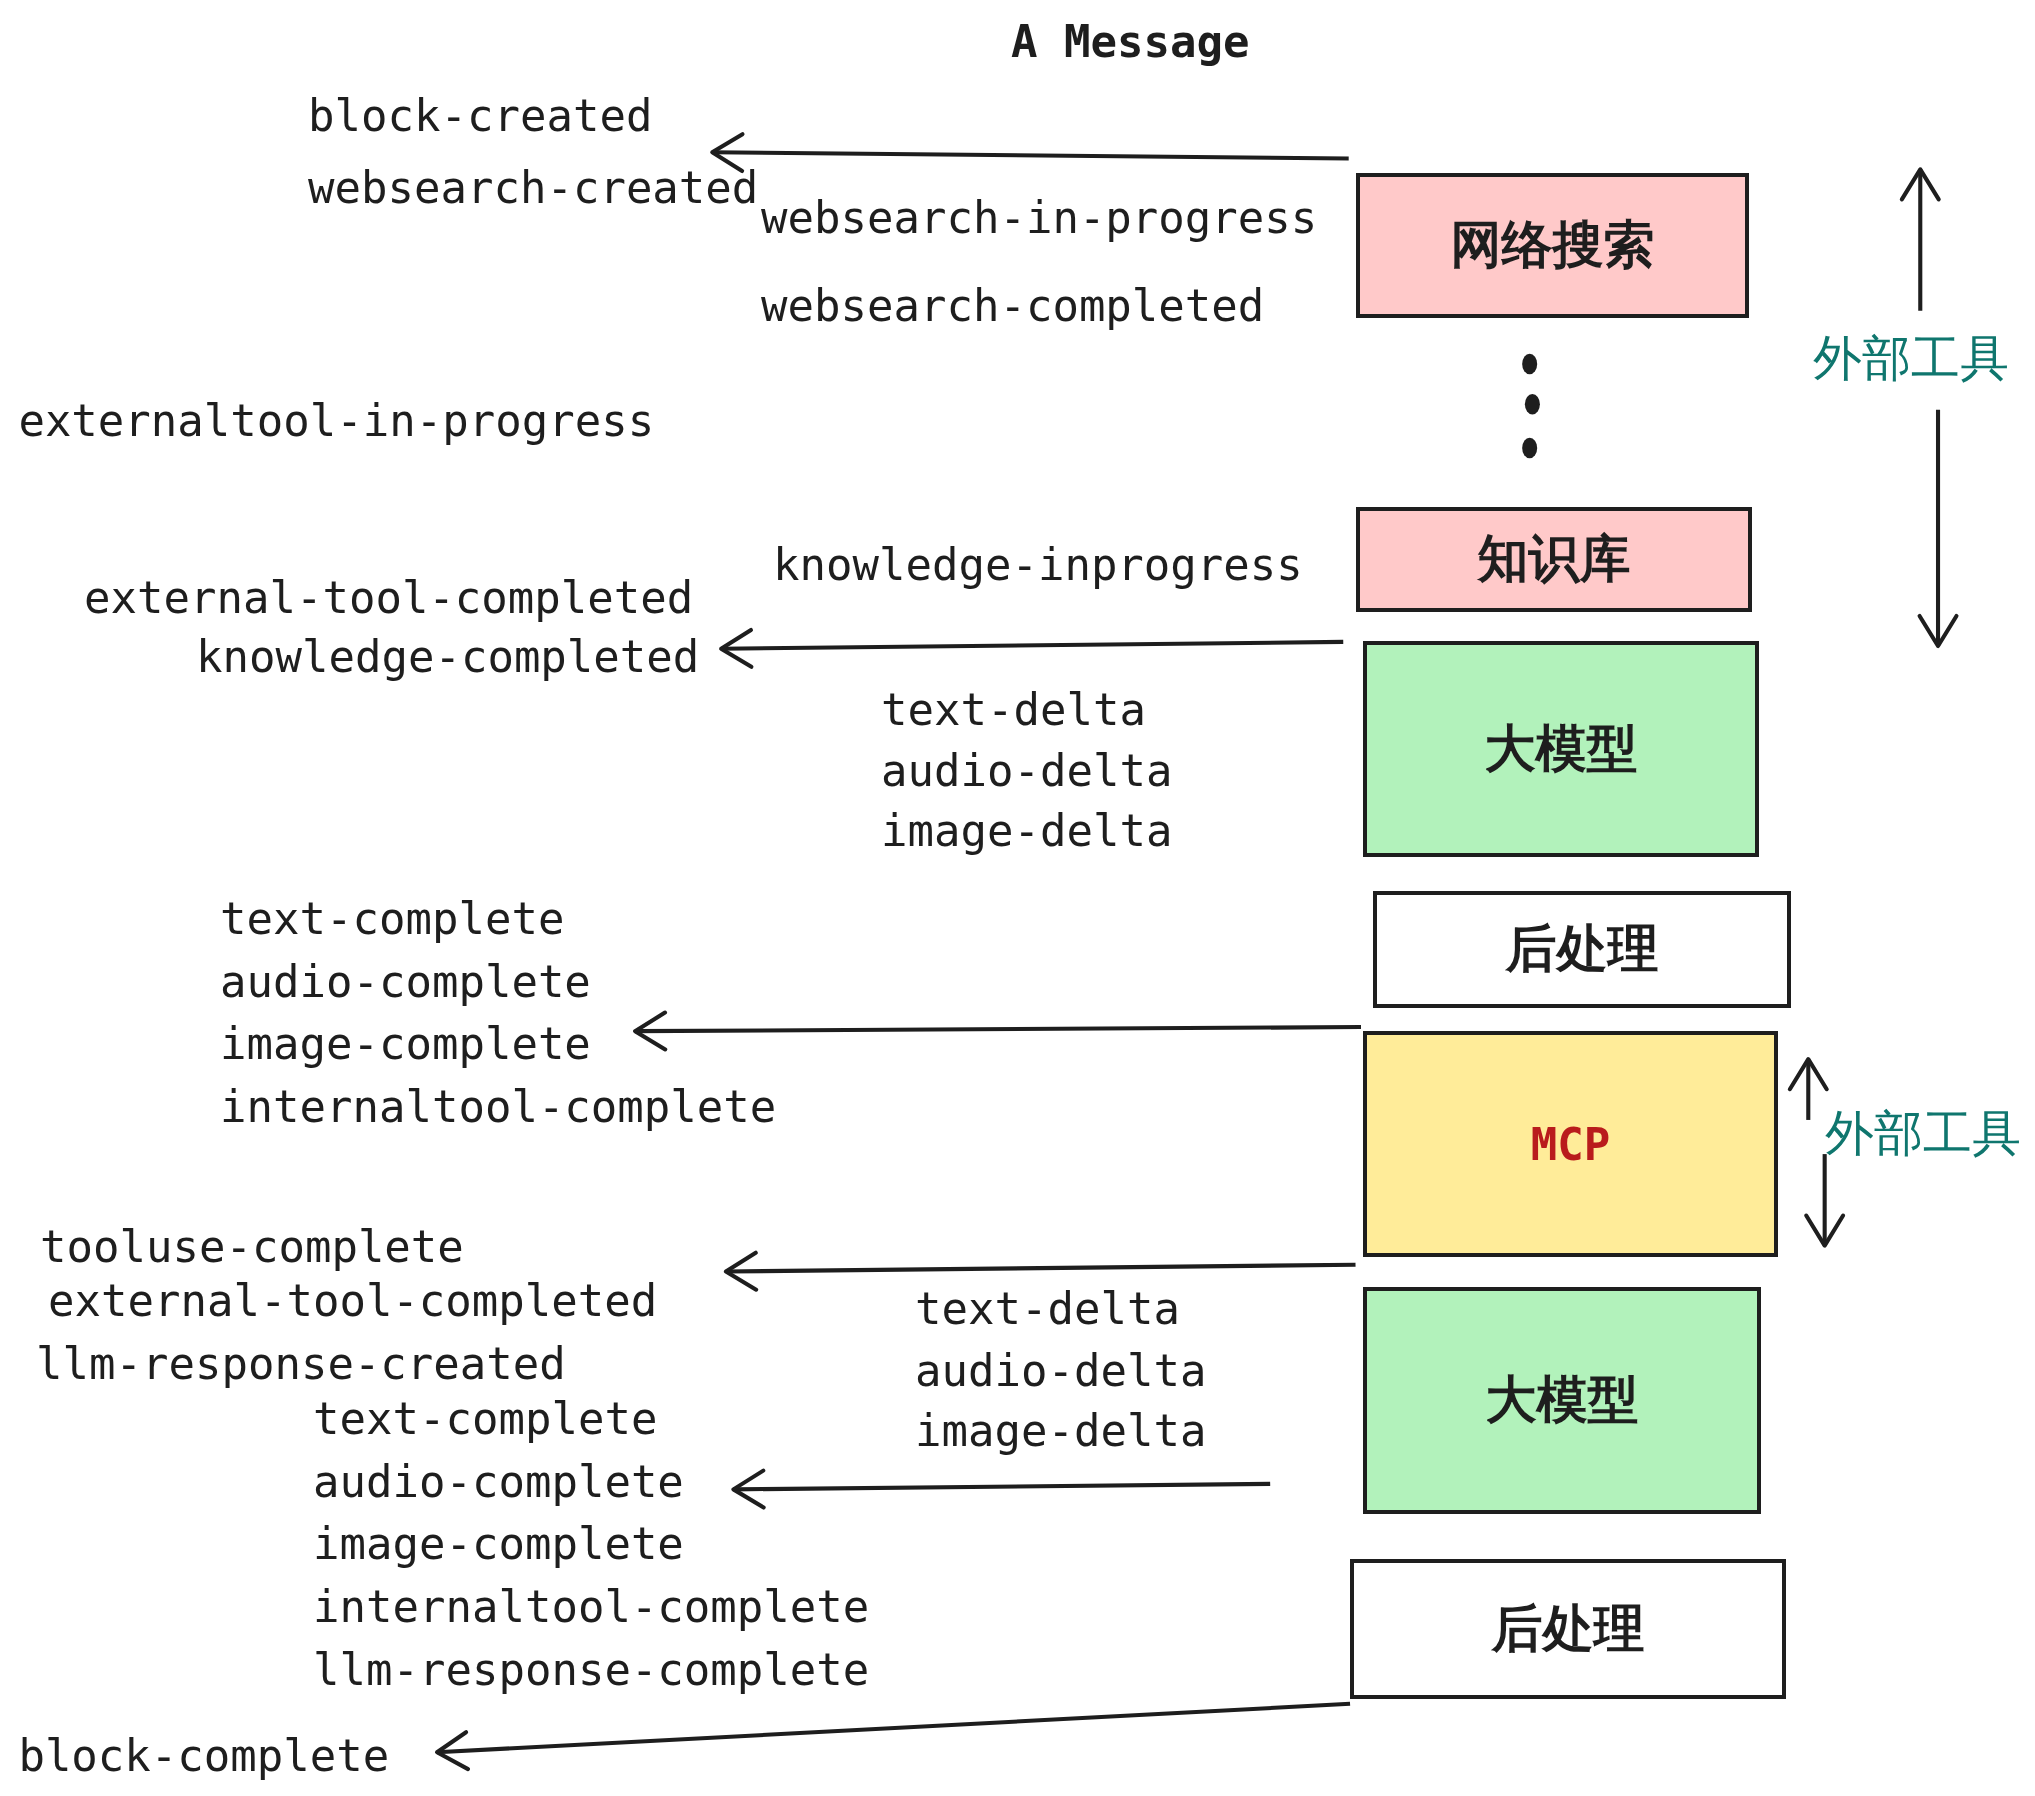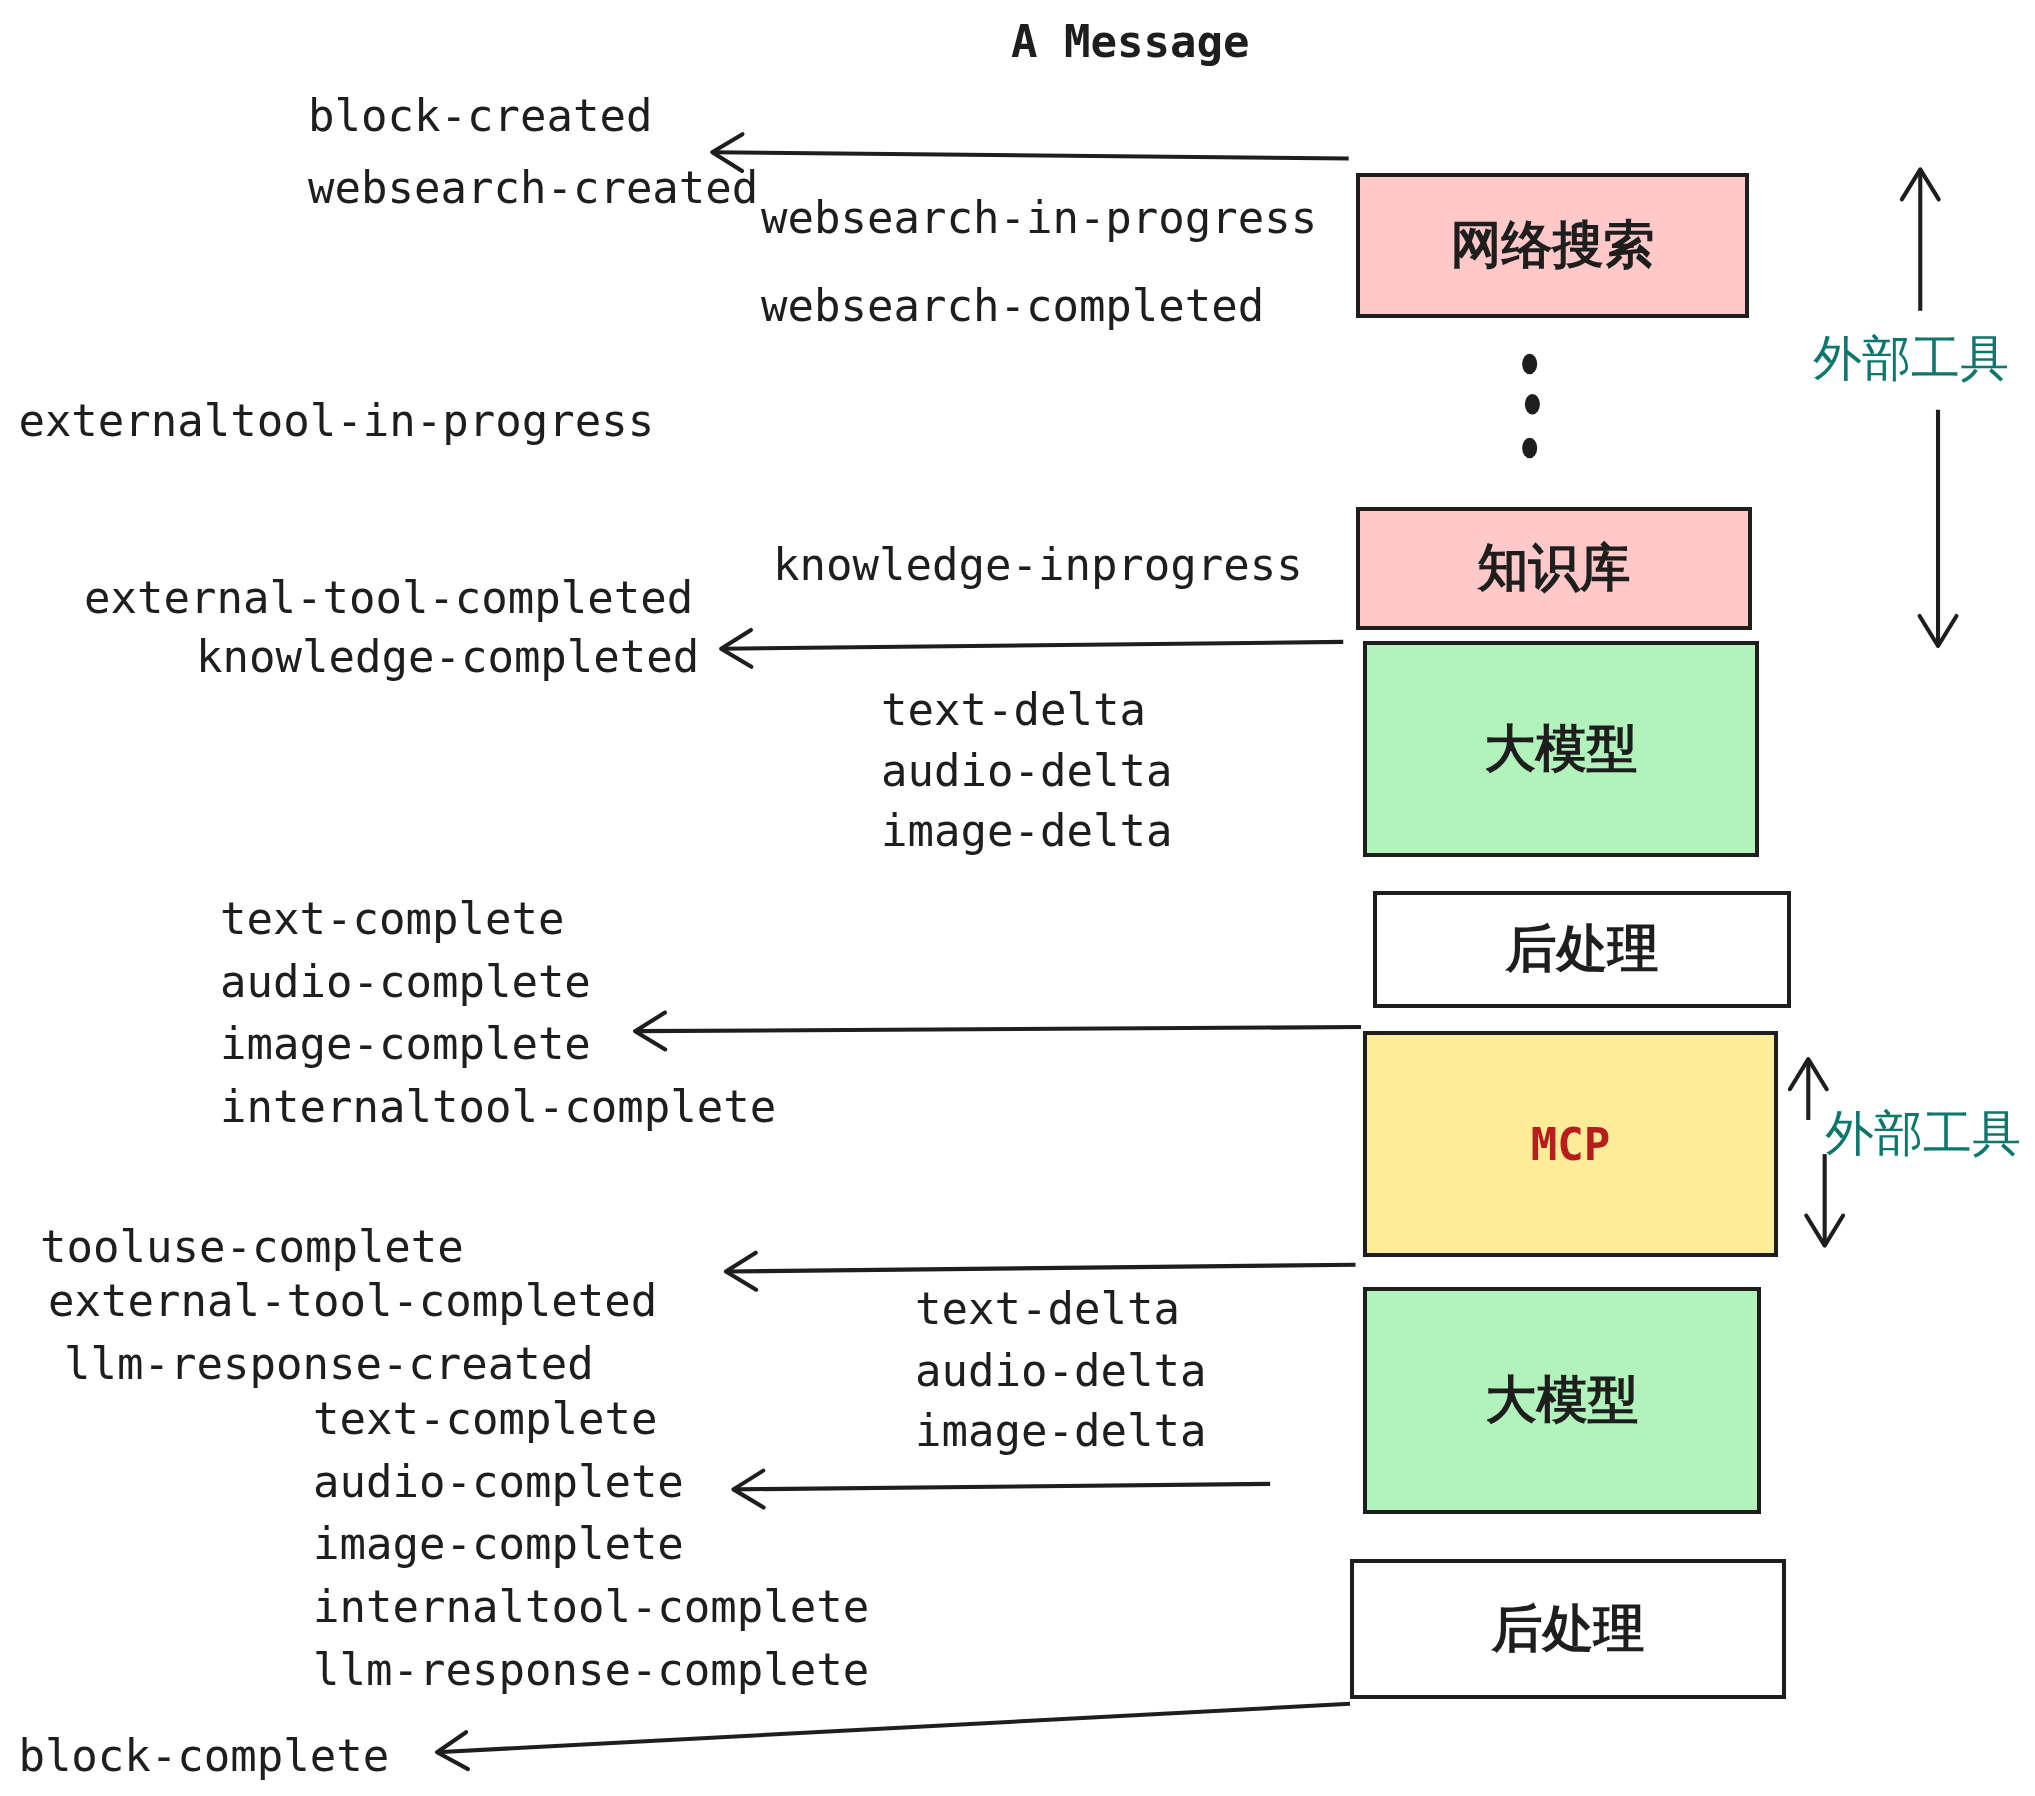--- a/index.html
+++ b/index.html
@@ -36,35 +36,35 @@
   <div class="ev" style="left:196px;top:633px;">knowledge-completed</div>
   <div class="ev" style="left:881px;top:686px;">text-delta</div>
   <div class="ev" style="left:881px;top:747px;">audio-delta</div>
   <div class="ev" style="left:881px;top:807px;">image-delta</div>
   <div class="ev" style="left:220px;top:895px;">text-complete</div>
   <div class="ev" style="left:220px;top:958px;">audio-complete</div>
   <div class="ev" style="left:220px;top:1020px;">image-complete</div>
   <div class="ev" style="left:220px;top:1083px;">internaltool-complete</div>
   <div class="ev" style="left:40px;top:1223px;">tooluse-complete</div>
   <div class="ev" style="left:48px;top:1277px;">external-tool-completed</div>
-  <div class="ev" style="left:64px;top:1340px;">llm-response-created</div>
+  <div class="ev" style="left:36px;top:1340px;">llm-response-created</div>
   <div class="ev" style="left:915px;top:1285px;">text-delta</div>
   <div class="ev" style="left:915px;top:1347px;">audio-delta</div>
   <div class="ev" style="left:915px;top:1407px;">image-delta</div>
   <div class="ev" style="left:313px;top:1395px;">text-complete</div>
   <div class="ev" style="left:313px;top:1458px;">audio-complete</div>
   <div class="ev" style="left:313px;top:1520px;">image-complete</div>
   <div class="ev" style="left:313px;top:1583px;">internaltool-complete</div>
   <div class="ev" style="left:313px;top:1646px;">llm-response-complete</div>
   <div class="ev" style="left:18.4px;top:1732px;">block-complete</div>
 
   <div class="box" style="left: 1356px; top: 173px; width: 393px; height: 145px; background-color: rgb(255, 201, 201);">
     <span class="cjk">网络搜索</span>
   </div>
-  <div class="box" style="left: 1356px; top: 507px; width: 396px; height: 123px; background-color: rgb(255, 201, 201);">
+  <div class="box" style="left: 1356px; top: 507px; width: 396px; height: 105px; background-color: rgb(255, 201, 201);">
     <span class="cjk">知识库</span>
   </div>
   <div class="box" style="left: 1363px; top: 641px; width: 396px; height: 216px; background-color: rgb(178, 242, 187);">
     <span class="cjk">大模型</span>
   </div>
   <div class="box" style="left: 1373px; top: 891px; width: 418px; height: 117px; background-color: rgb(255, 255, 255);">
     <span class="cjk">后处理</span>
   </div>
   <div class="box" style="left: 1363px; top: 1031px; width: 415px; height: 226px; background-color: rgb(255, 236, 153);">
     <span class="mono">MCP</span>

